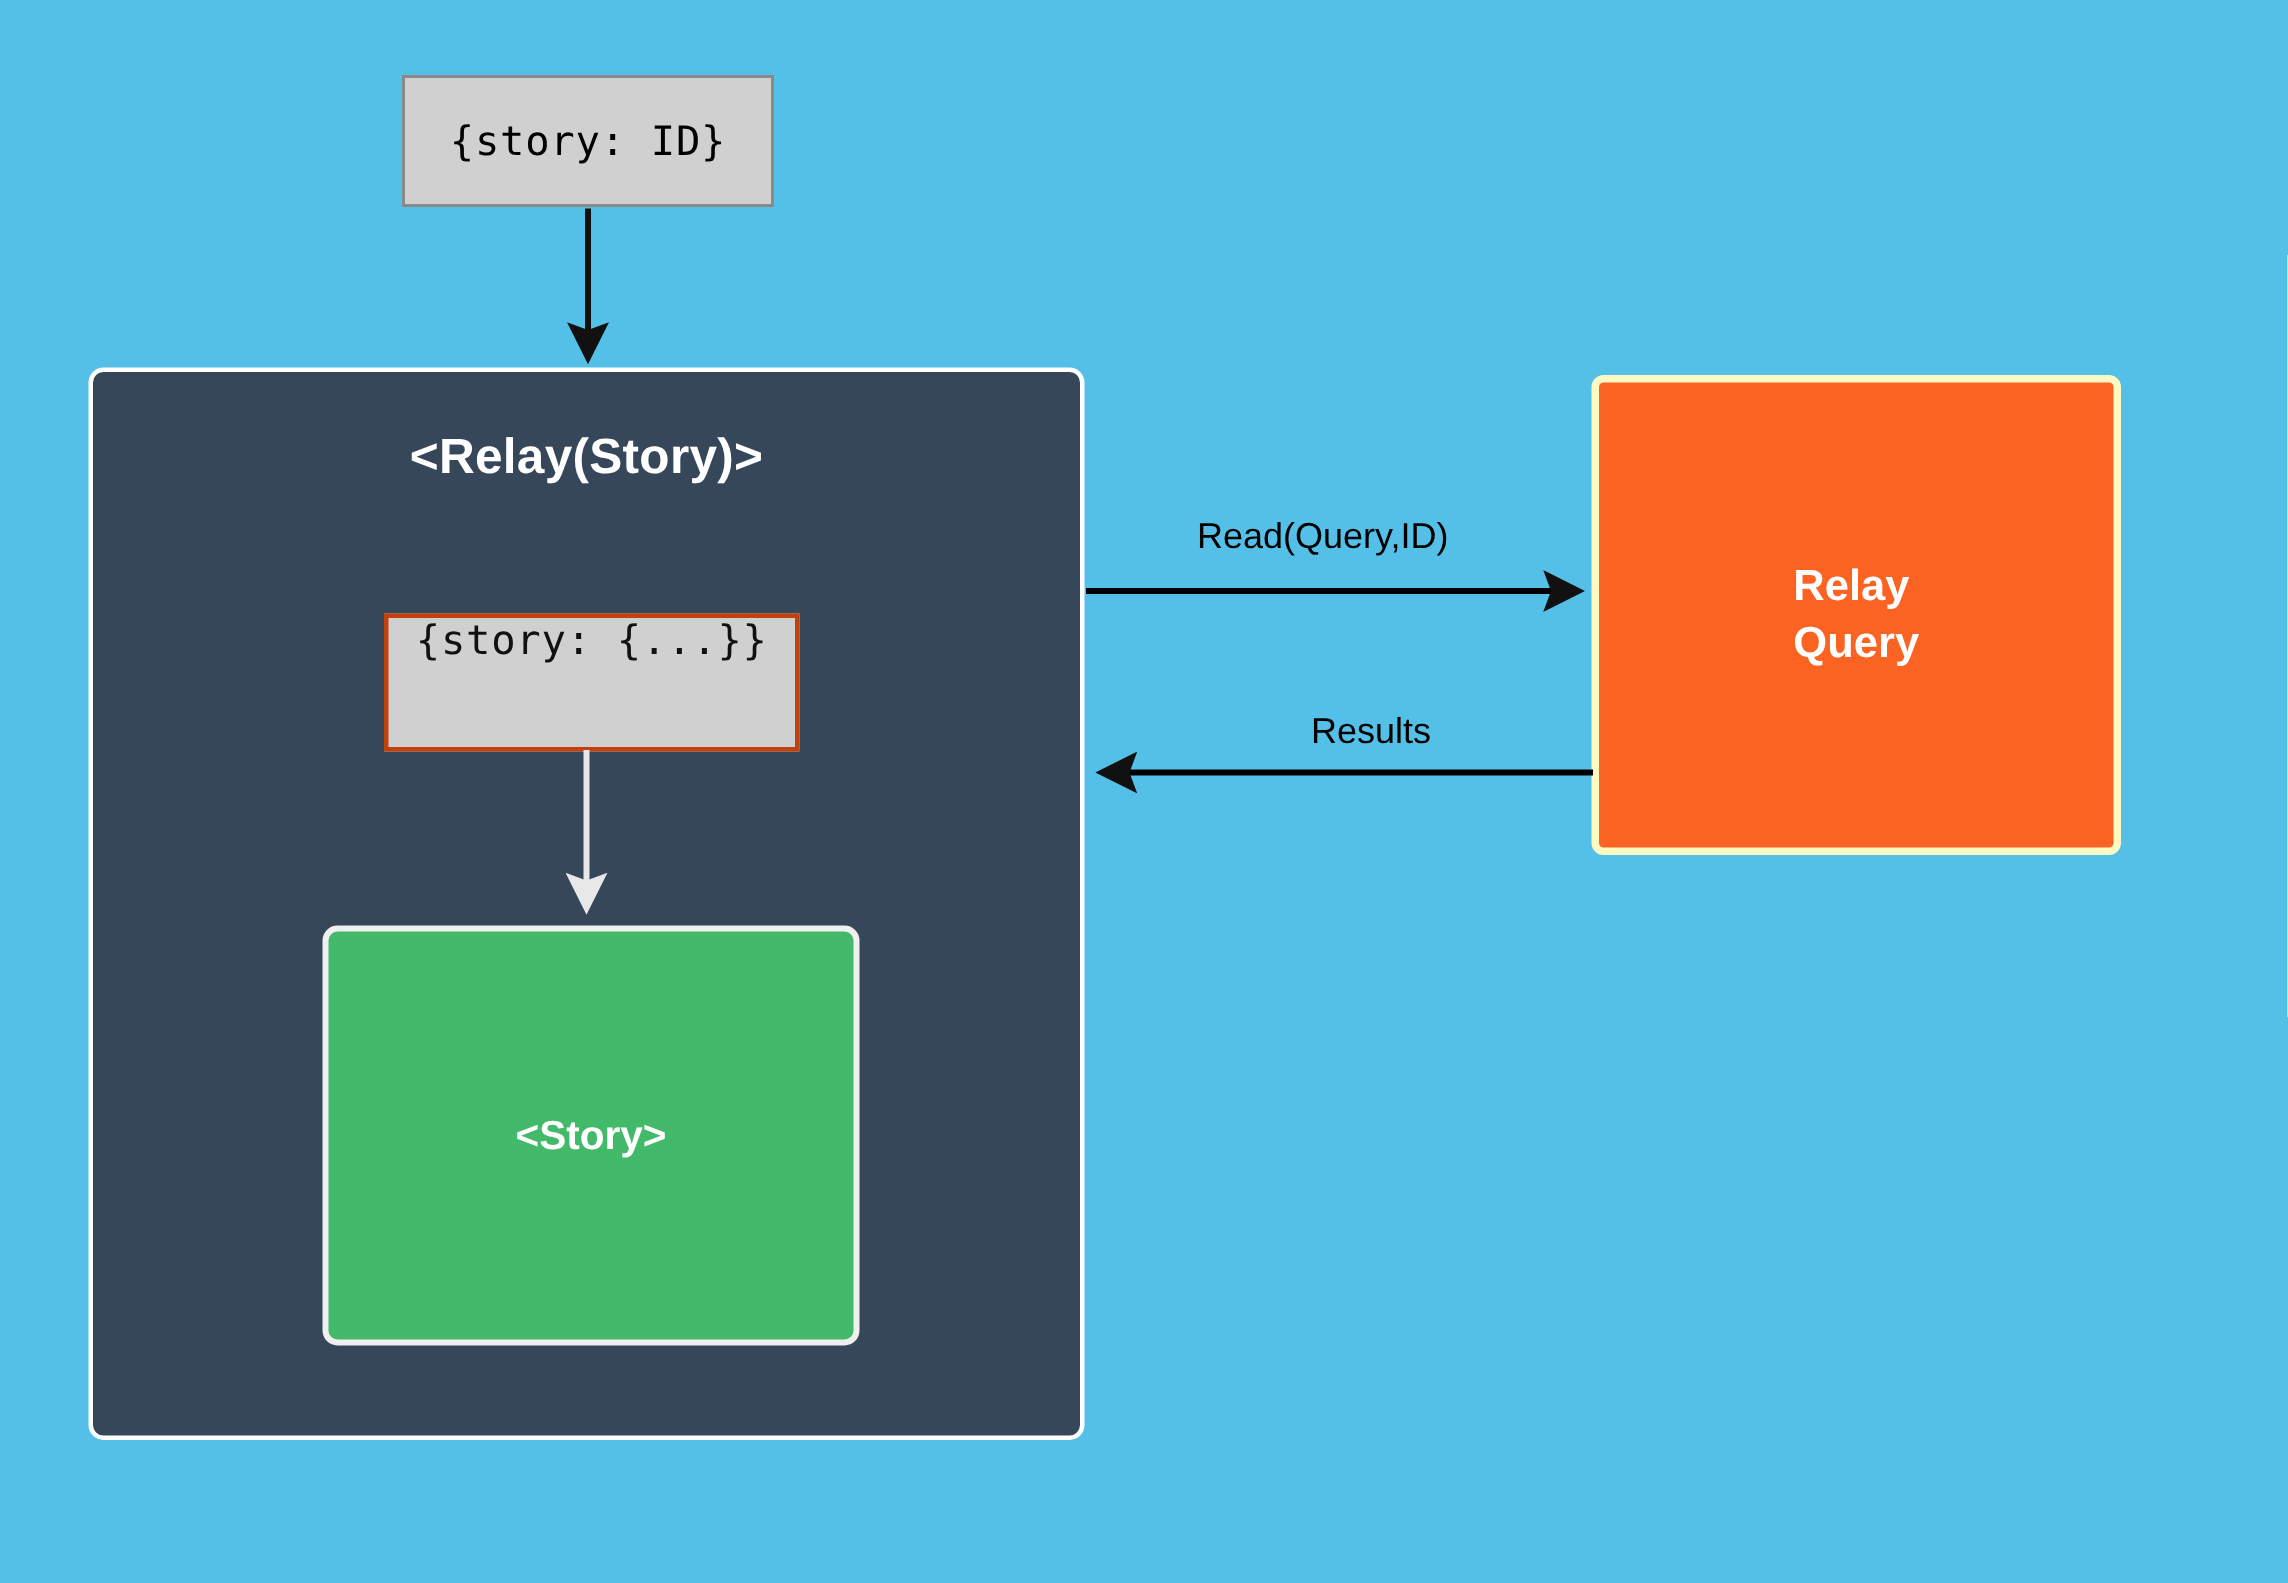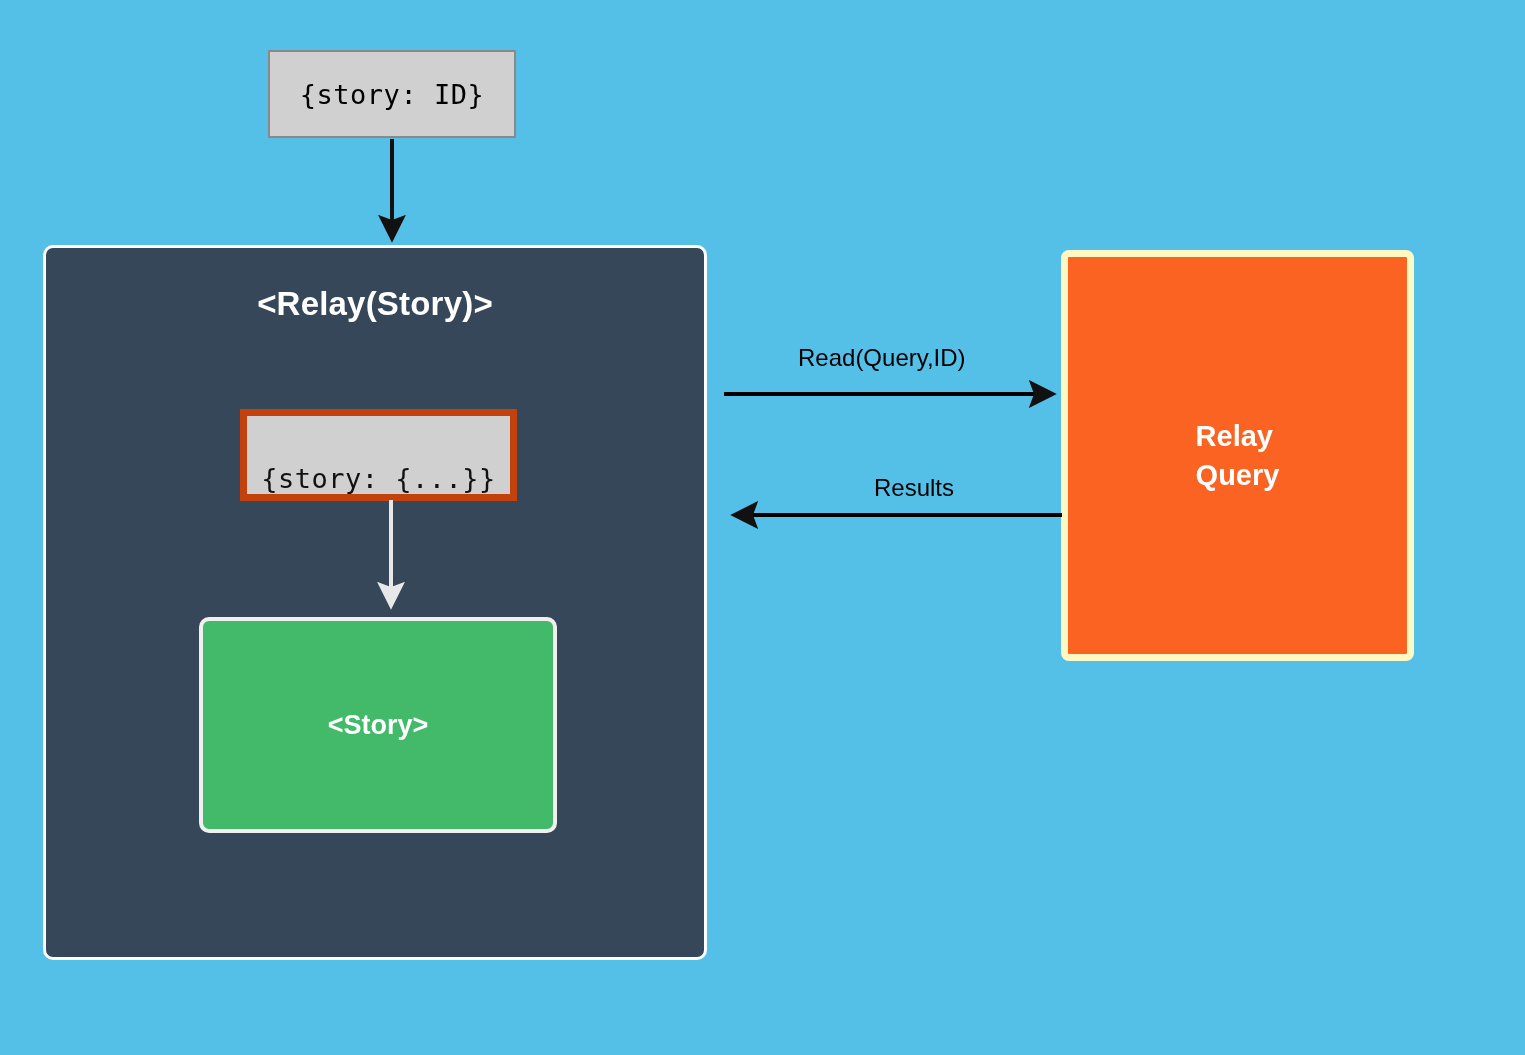--- a/index.html
+++ b/index.html
@@ -35,21 +35,21 @@
     font-family: "DejaVu Sans Mono", "Liberation Mono", monospace;
     font-size: 27px;
     color: #000000;
     letter-spacing: 0.5px;
     white-space: pre;
   }
 
   
   .dark-panel {
     position: absolute;
-    left: 43px;
+    left: 59px;
     top: 245px;
     width: 664px;
     height: 715px;
     background: #37475a;
     border: 3px solid #ffffff;
     border-radius: 10px;
     box-sizing: border-box;
   }
   .panel-title {
     position: absolute;
@@ -64,64 +64,64 @@
   }
 
   
   .inner-gray-box {
     position: absolute;
     left: 194px;
     top: 161px;
     width: 277px;
     height: 92px;
     background: #d0d0d0;
-    border: 7px solid #c2410c;
-    box-sizing: border-box;
-    display: flex;
-    align-items: flex-end;
+    border: 3px solid #c2410c;
+    box-sizing: border-box;
+    display: flex;
+    align-items: flex-start;
     justify-content: center;
   }
   .inner-gray-box .code {
     font-family: "DejaVu Sans Mono", "Liberation Mono", monospace;
     font-size: 27px;
     color: #111111;
     letter-spacing: 0.5px;
     white-space: pre;
   }
 
   
   .green-box {
     position: absolute;
     left: 153px;
     top: 369px;
     width: 358px;
-    height: 216px;
+    height: 280px;
     background: #43b96a;
     border: 4px solid #f0f0f0;
     border-radius: 10px;
     box-sizing: border-box;
     display: flex;
     align-items: center;
     justify-content: center;
   }
   .green-box .label {
     font-size: 27px;
     font-weight: bold;
     color: #ffffff;
   }
 
   
   .orange-box {
     position: absolute;
     left: 1061px;
     top: 250px;
     width: 353px;
-    height: 411px;
+    height: 320px;
     background: #fa6321;
-    border: 7px solid #fef9c3;
+    border: 5px solid #fef9c3;
     border-radius: 8px;
     box-sizing: border-box;
     display: flex;
     align-items: center;
     justify-content: center;
   }
   .orange-box .label {
     font-size: 29px;
     font-weight: bold;
     color: #ffffff;

